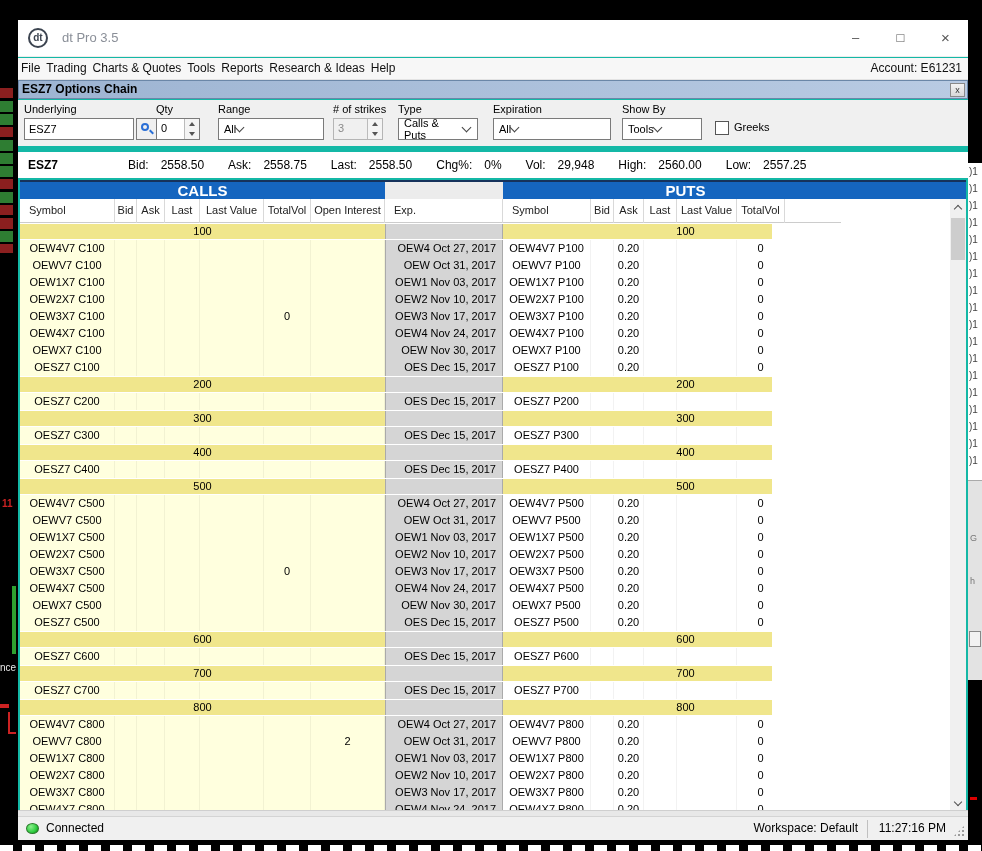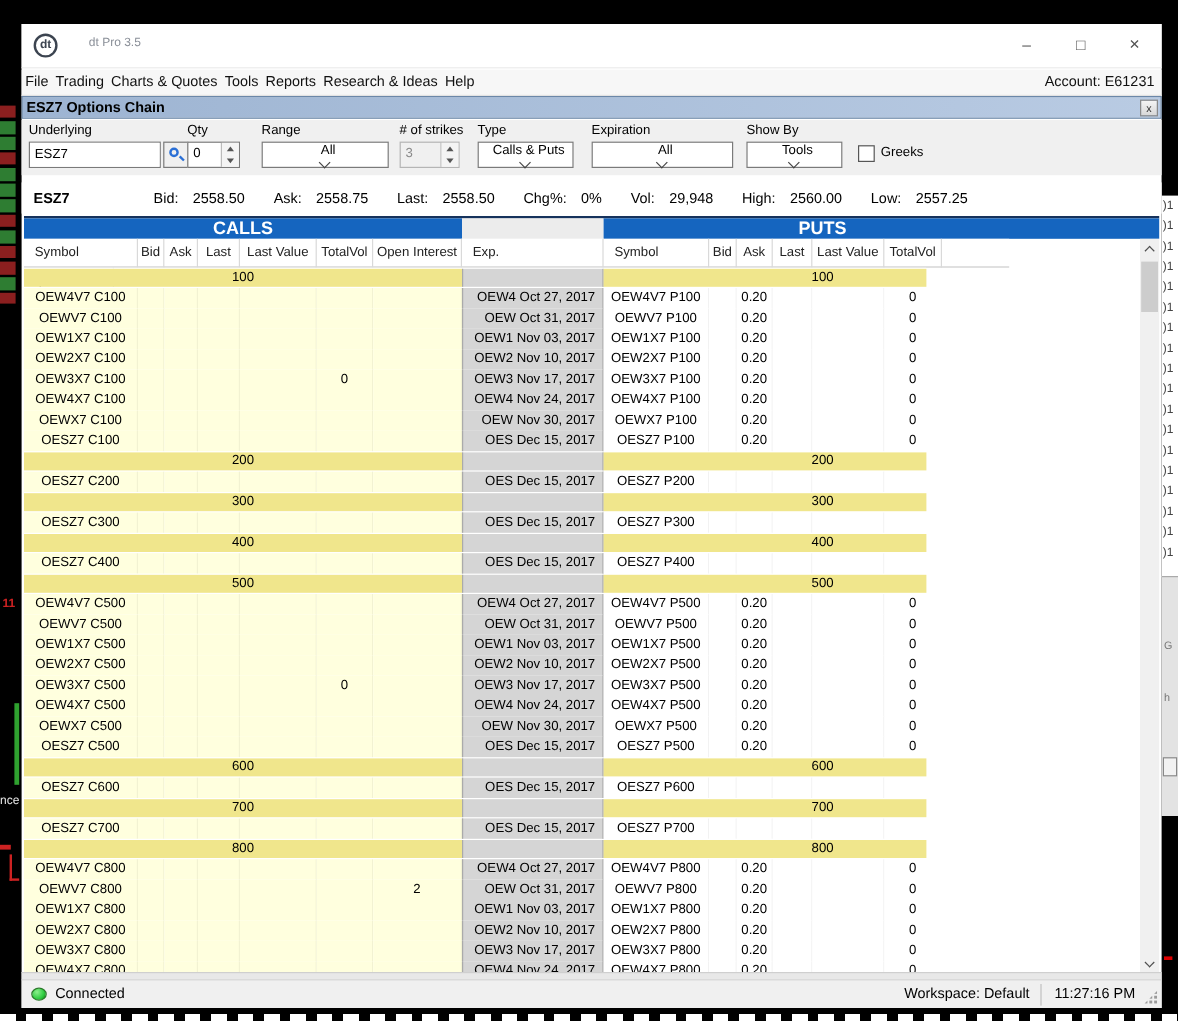--- a/index.html
+++ b/index.html
@@ -20,43 +20,43 @@
   #rs-white { position:absolute; left:0; top:163px; width:14px; height:317px; background:#fff; overflow:hidden; }
   .rfrag { position:absolute; left:1px; width:14px; color:#444; font-size:10px; }
   #rs-gray { position:absolute; left:0; top:480px; width:14px; height:200px; background:#e3e3e3; border-top:1px solid #aaa; }
   .rgfrag { position:absolute; left:2px; color:#777; font-size:9px; }
   #rs-btn { position:absolute; left:1px; top:150px; width:12px; height:16px; border:1px solid #888; background:#f2f2f2; }
   #rs-red { position:absolute; left:2px; top:797px; width:7px; height:3px; background:#d00; }
   #bottom-checker { position:absolute; left:0; top:845px; width:982px; height:6px;
      background:repeating-linear-gradient(90deg,#fff 0 13px,#000 13px 22px); z-index:5; }
 
   
-  #win { position:absolute; left:18px; top:20px; width:950px; height:820px; background:#ffffff; z-index:2; }
+  #win { position:absolute; left:18px; top:20px; width:950px; height:820px; background:#14b8a6; z-index:2; }
 
   #titlebar { position:absolute; left:0; top:0; width:950px; height:37px; background:#fff; border-bottom:1px solid #ececec; }
   #logo { position:absolute; left:10px; top:8px; width:20px; height:20px; border:2px solid #3c4450; border-radius:50%;
      color:#3c4450; font-size:10px; font-weight:bold; text-align:center; line-height:16px; }
-  #wtitle { position:absolute; left:56px; top:10px; color:#8a8f98; font-size:10px; }
+  #wtitle { position:absolute; left:44px; top:10px; color:#8a8f98; font-size:13px; }
   .winbtn { position:absolute; top:0; width:45px; height:36px; color:#555; font-size:13px; text-align:center; line-height:36px; }
   #btn-min { right:90px; } #btn-max { right:45px; } #btn-close { right:0; font-size:15px; }
 
   #menubar { position:absolute; left:0; top:38px; width:950px; height:22px; background:#f7f7f7; border-bottom:1px solid #e3e3e3; }
   .mitem { display:inline-block; padding:0 3px; height:22px; line-height:21px; font-size:12px; color:#111; }
   #account { position:absolute; right:6px; top:0; height:22px; line-height:21px; font-size:12px; color:#111; }
 
   #paneltitle { position:absolute; left:0; top:60px; width:950px; height:19px;
      background:linear-gradient(90deg,#9db4d2,#b9cbe3); border:1px solid #6b87a8; }
   #paneltitle-text { position:absolute; left:3px; top:1px; font-size:12px; font-weight:bold; color:#000; }
   #panel-close { position:absolute; right:2px; top:2px; width:15px; height:14px; background:linear-gradient(#f4f4f4,#d8d8d8);
      border:1px solid #8a8a8a; color:#333; font-size:9px; text-align:center; line-height:12px; }
 
   #controls { position:absolute; left:0; top:80px; width:950px; height:46px; background:#f0f0f0; }
   .ctl-label { position:absolute; top:3px; font-size:11px; color:#000; }
   .ctl-field { position:absolute; top:18px; height:22px; background:#fff; border:1px solid #7a7a7a; font-size:11px; }
-  .selbox { display:flex; align-items:center; justify-content:space-between; padding-left:5px;flex-direction:column; }
+  .selbox { display:flex; align-items:center; padding-left:5px; }
   .chev { width:7px; height:7px; border-right:1px solid #444; border-bottom:1px solid #444;
      transform:rotate(45deg); margin:-3px 7px 0 0; }
   .spin { display:flex; }
   .spin .val { flex:1; padding:3px 4px; }
   .spinbtns { width:15px; border-left:1px solid #bbb; display:flex; flex-direction:column; }
   .spinbtns div { flex:1; display:flex; align-items:center; justify-content:center; background:#f4f4f4; }
   .tri-up { width:0; height:0; border-left:3px solid transparent; border-right:3px solid transparent; border-bottom:4px solid #555; }
   .tri-dn { width:0; height:0; border-left:3px solid transparent; border-right:3px solid transparent; border-top:4px solid #555; }
   #underlying-input { left:6px; width:110px; }
   #underlying-input input { border:0; outline:0; width:100%; height:100%; font-size:11px; padding:0 4px; font-family:inherit; }

